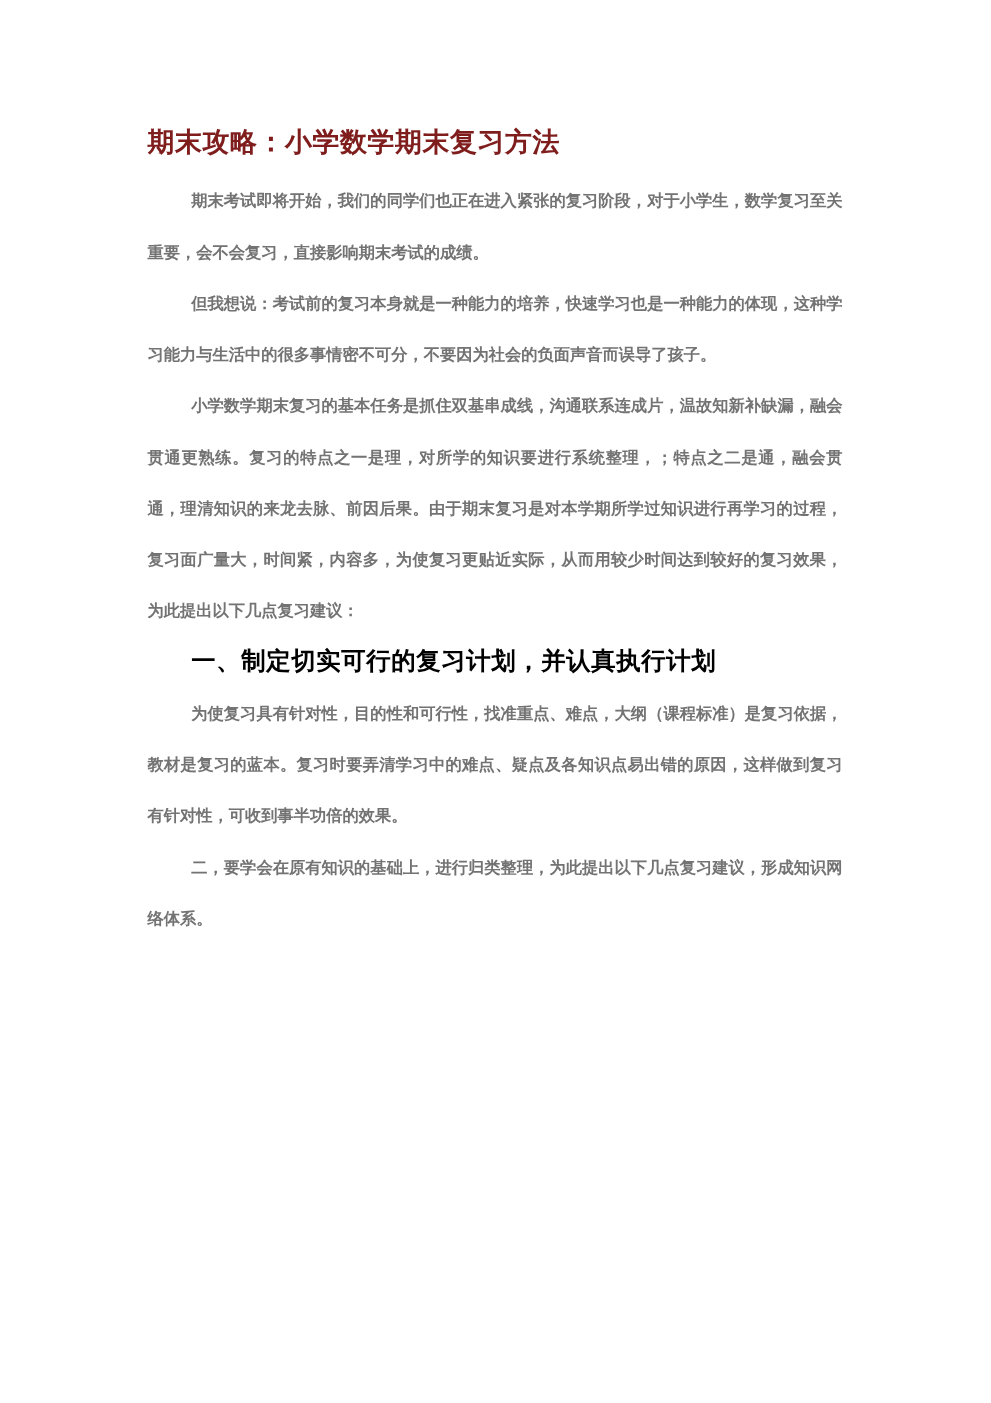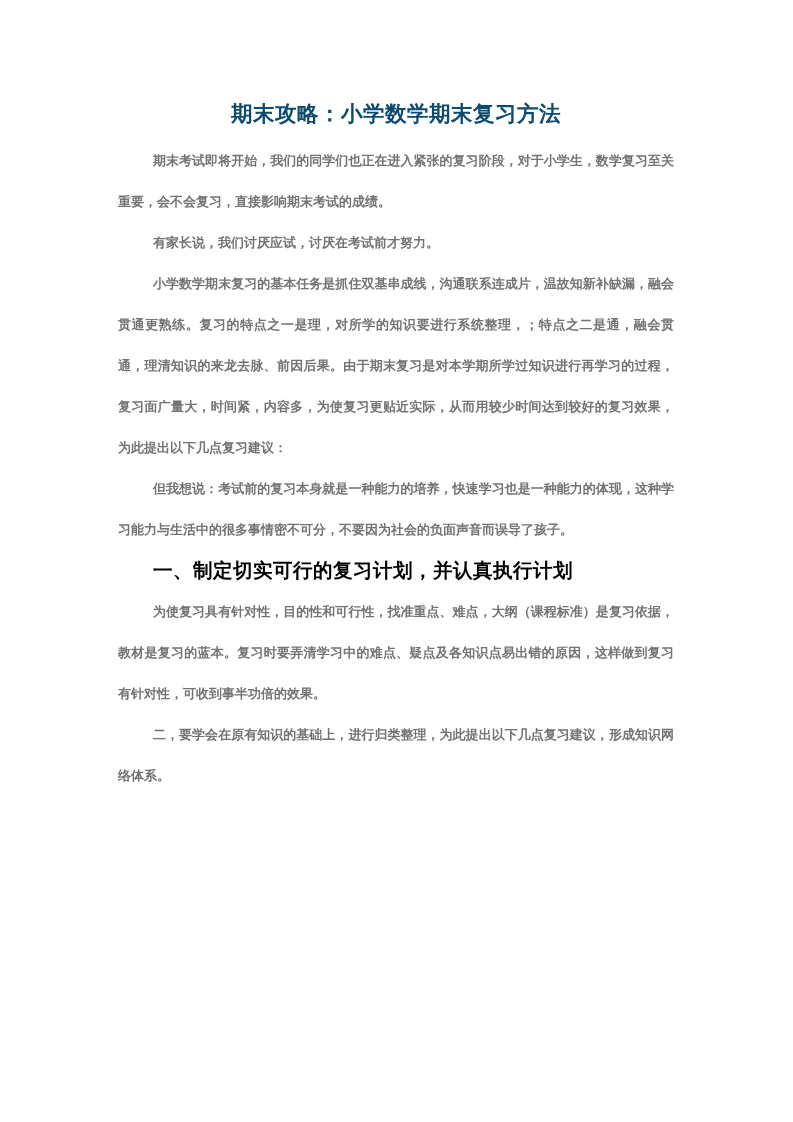--- a/index.html
+++ b/index.html
@@ -15,22 +15,22 @@
     background: #ffffff;
     padding: 94px 119px 0 118px;
     overflow: hidden;
     font-family: "Liberation Serif", "DejaVu Serif", serif;
   }
   .doc-title {
     margin: 0 0 6px 0;
     font-size: 21.5px;
     line-height: 40px;
     font-weight: 700;
-    text-align: center;
-    color: #0c4a6e;
+    text-align: left;
+    color: #7f1d1d;
     letter-spacing: 0.5px;
   }
   .para {
     margin: 0;
     font-size: 13px;
     line-height: 41px;
     color: #737373;
     text-align: justify;
     text-justify: inter-ideograph;
     text-indent: 35px;
@@ -48,24 +48,23 @@
   }
 </style>
 </head>
 <body>
 
 <div class="page">
   <h1 class="doc-title">期末攻略：小学数学期末复习方法</h1>
 
   <p class="para">期末考试即将开始，我们的同学们也正在进入紧张的复习阶段，对于小学生，数学复习至关重要，会不会复习，直接影响期末考试的成绩。</p>
 
-  <p class="para">有家长说，我们讨厌应试，讨厌在考试前才努力。</p>
+
+  <p class="para">但我想说：考试前的复习本身就是一种能力的培养，快速学习也是一种能力的体现，这种学习能力与生活中的很多事情密不可分，不要因为社会的负面声音而误导了孩子。</p>
 
   <p class="para">小学数学期末复习的基本任务是抓住双基串成线，沟通联系连成片，温故知新补缺漏，融会贯通更熟练。复习的特点之一是理，对所学的知识要进行系统整理，；特点之二是通，融会贯通，理清知识的来龙去脉、前因后果。由于期末复习是对本学期所学过知识进行再学习的过程，复习面广量大，时间紧，内容多，为使复习更贴近实际，从而用较少时间达到较好的复习效果，为此提出以下几点复习建议：</p>
-
-  <p class="para">但我想说：考试前的复习本身就是一种能力的培养，快速学习也是一种能力的体现，这种学习能力与生活中的很多事情密不可分，不要因为社会的负面声音而误导了孩子。</p>
 
   <h2 class="section-heading">一、制定切实可行的复习计划，并认真执行计划</h2>
 
   <p class="para">为使复习具有针对性，目的性和可行性，找准重点、难点，大纲（课程标准）是复习依据，教材是复习的蓝本。复习时要弄清学习中的难点、疑点及各知识点易出错的原因，这样做到复习有针对性，可收到事半功倍的效果。</p>
 
   <p class="para">二，要学会在原有知识的基础上，进行归类整理，为此提出以下几点复习建议，形成知识网络体系。</p>
 </div>
 
 </body></html>

